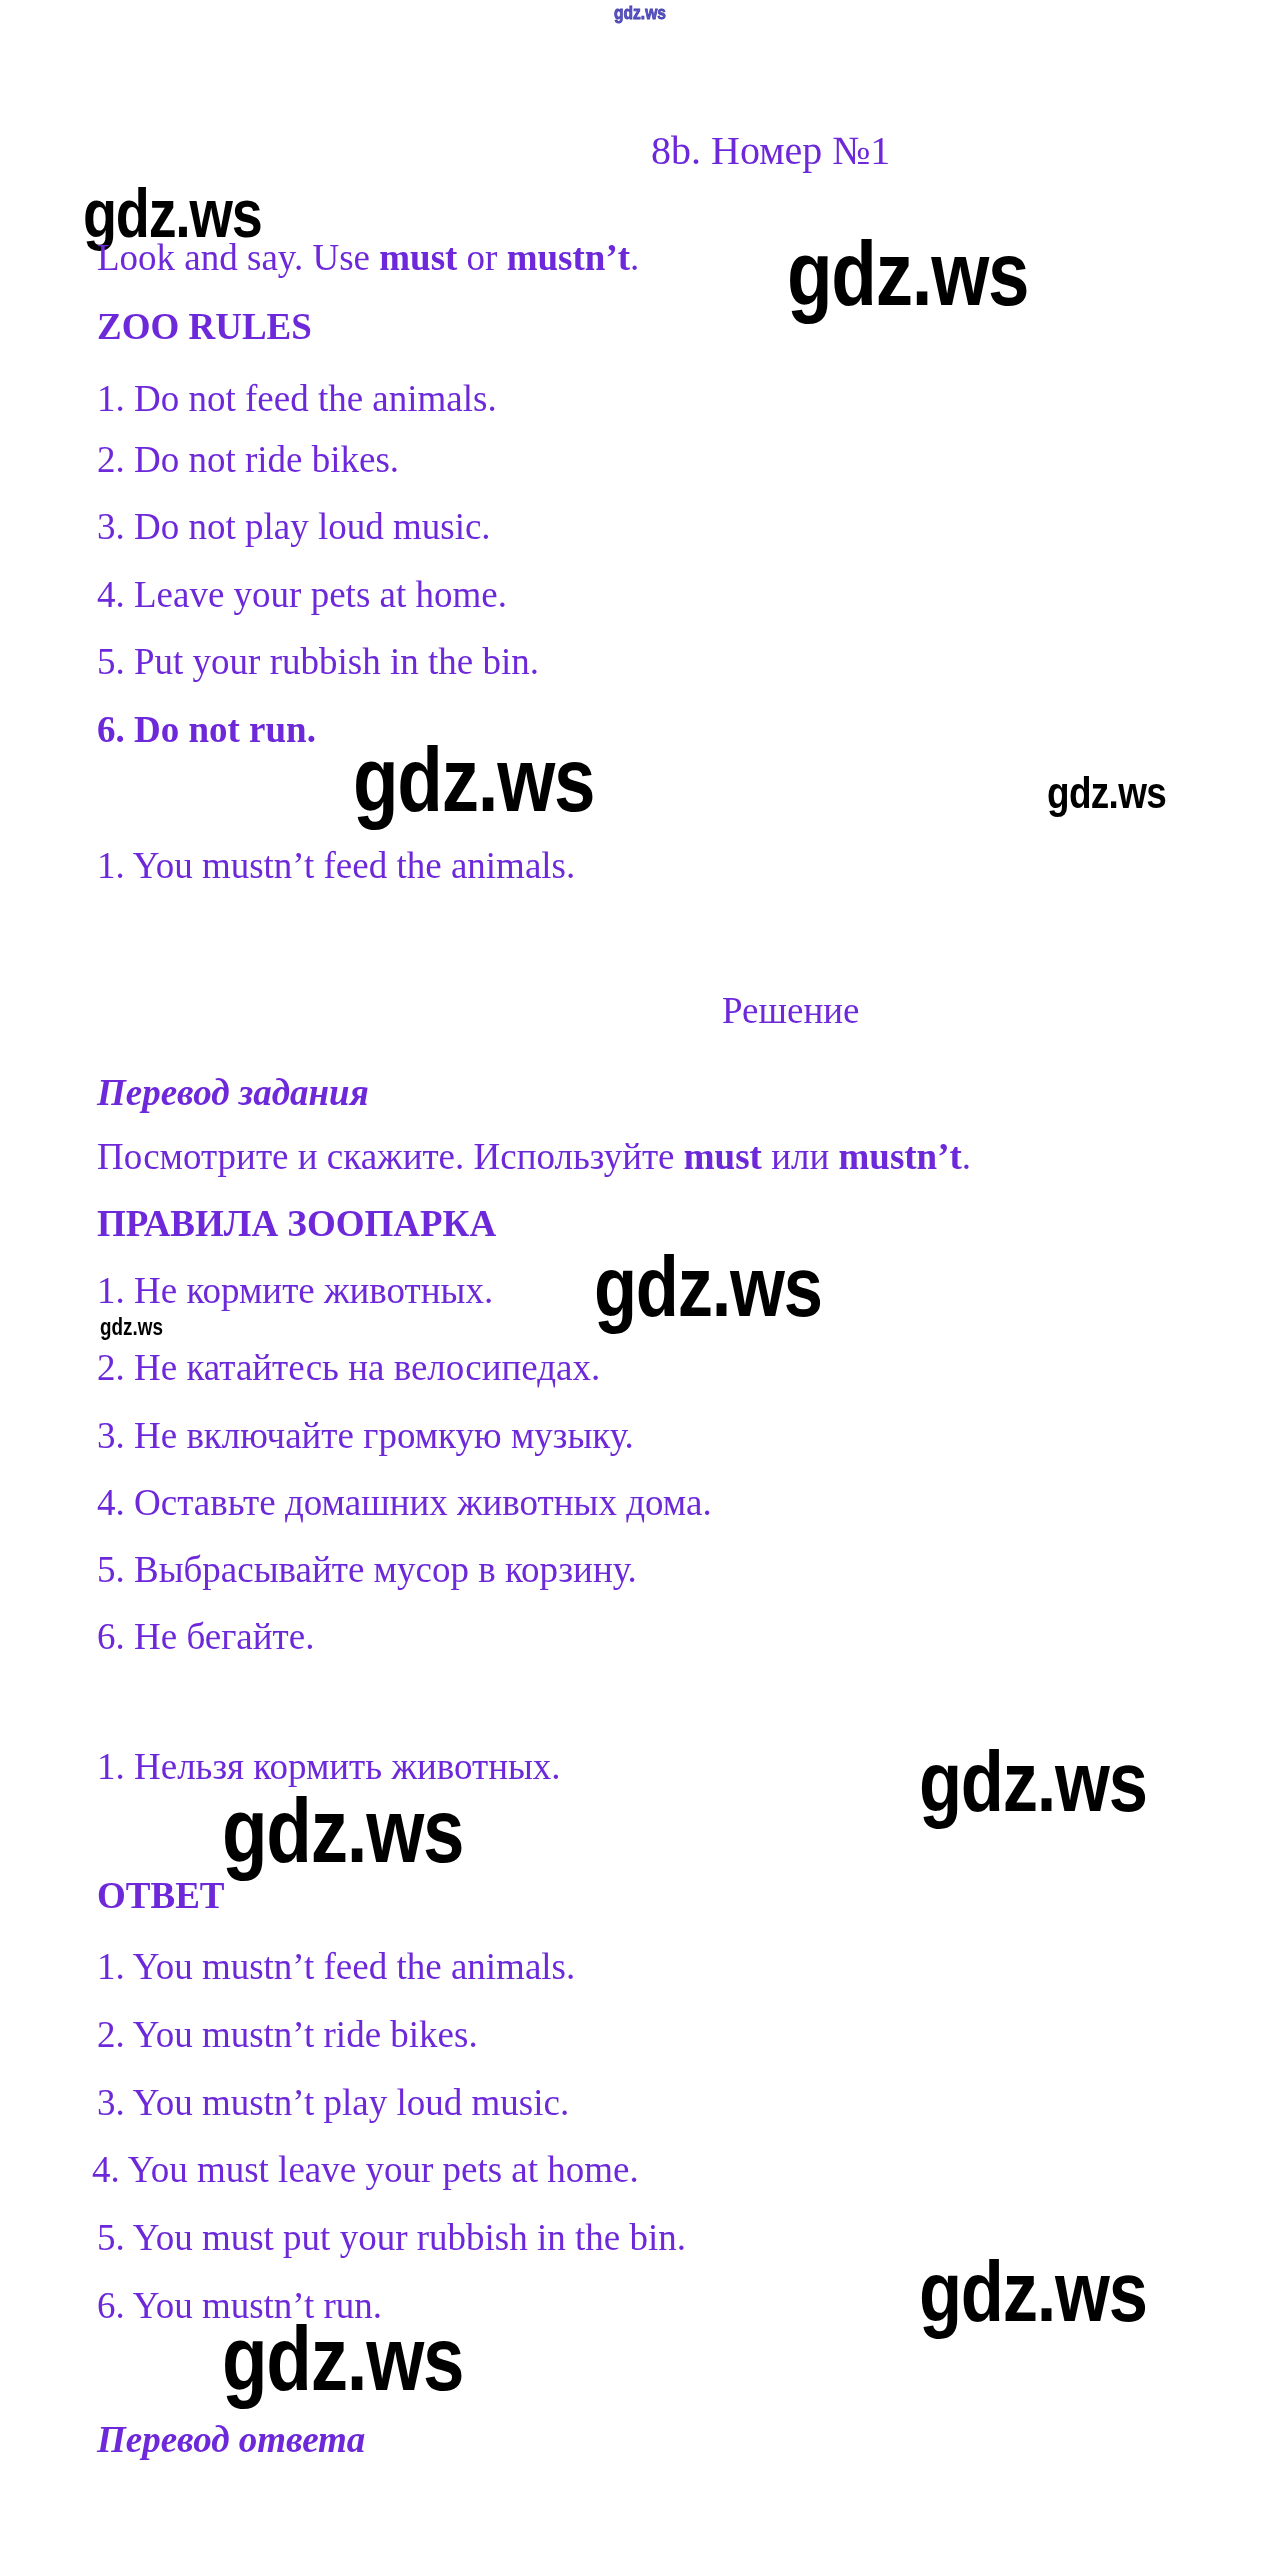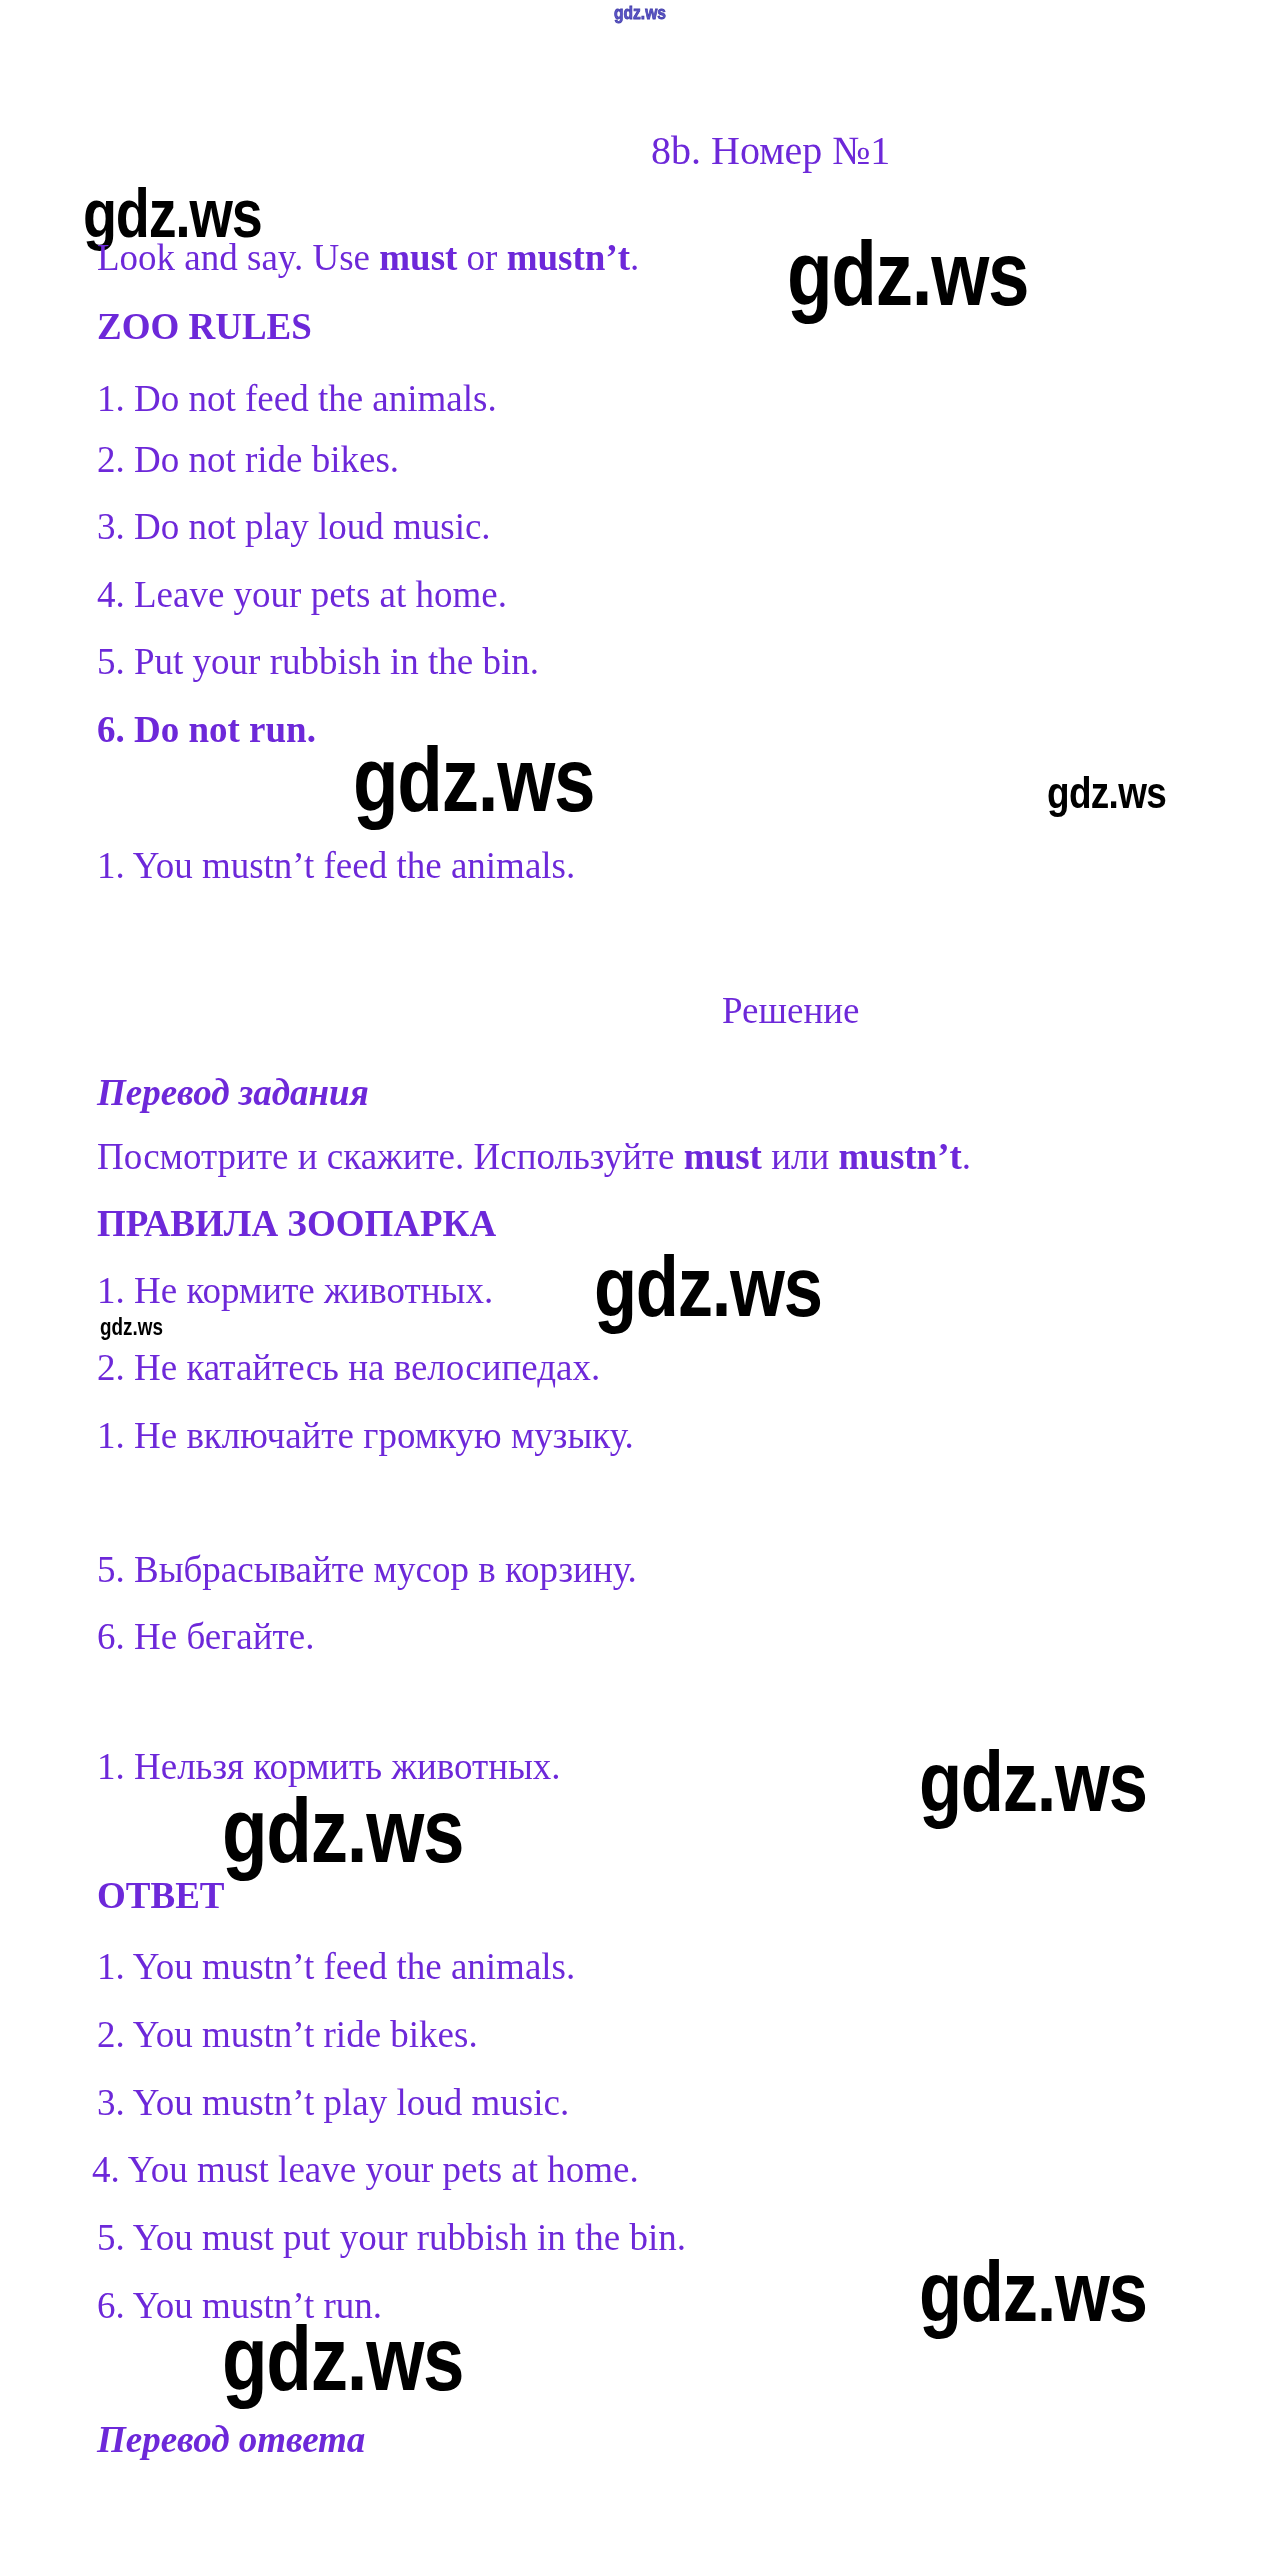--- a/index.html
+++ b/index.html
@@ -94,21 +94,22 @@
     <span>Посмотрите и скажите. Используйте </span><b>must</b><span> или </span><b>mustn’t</b><span>.</span>
   </div>
 
   <div class="abs t" style="left:97px; top:1270px;">1. Не кормите животных.</div>
 
   <div class="abs wm wm-lg" style="left:594px; top:1243px;">gdz.ws</div>
 
   <div class="abs wm wm-xs" style="left:100px; top:1316px;">gdz.ws</div>
 
   <div class="abs t" style="left:97px; top:1347px;">2. Не катайтесь на велосипедах.</div>
-  <div class="abs t" style="left:97px; top:1415px;">1. Не включайте громкую музыку.</div>
+  <div class="abs t" style="left:97px; top:1415px;">3. Не включайте громкую музыку.</div>
+  <div class="abs t" style="left:97px; top:1482px;">4. Оставьте домашних животных дома.</div>
   <div class="abs t" style="left:97px; top:1549px;">5. Выбрасывайте мусор в корзину.</div>
   <div class="abs t" style="left:97px; top:1616px;">6. Не бегайте.</div>
 
   <div class="abs t" style="left:97px; top:1746px;">1. Нельзя кормить животных.</div>
 
   <div class="abs wm wm-lg" style="left:919px; top:1738px;">gdz.ws</div>
   <div class="abs wm wm-xl" style="left:222px; top:1785px;">gdz.ws</div>
 
   <div class="abs t heading-bold" style="left:97px; top:1875px;">ОТВЕТ</div>
 

